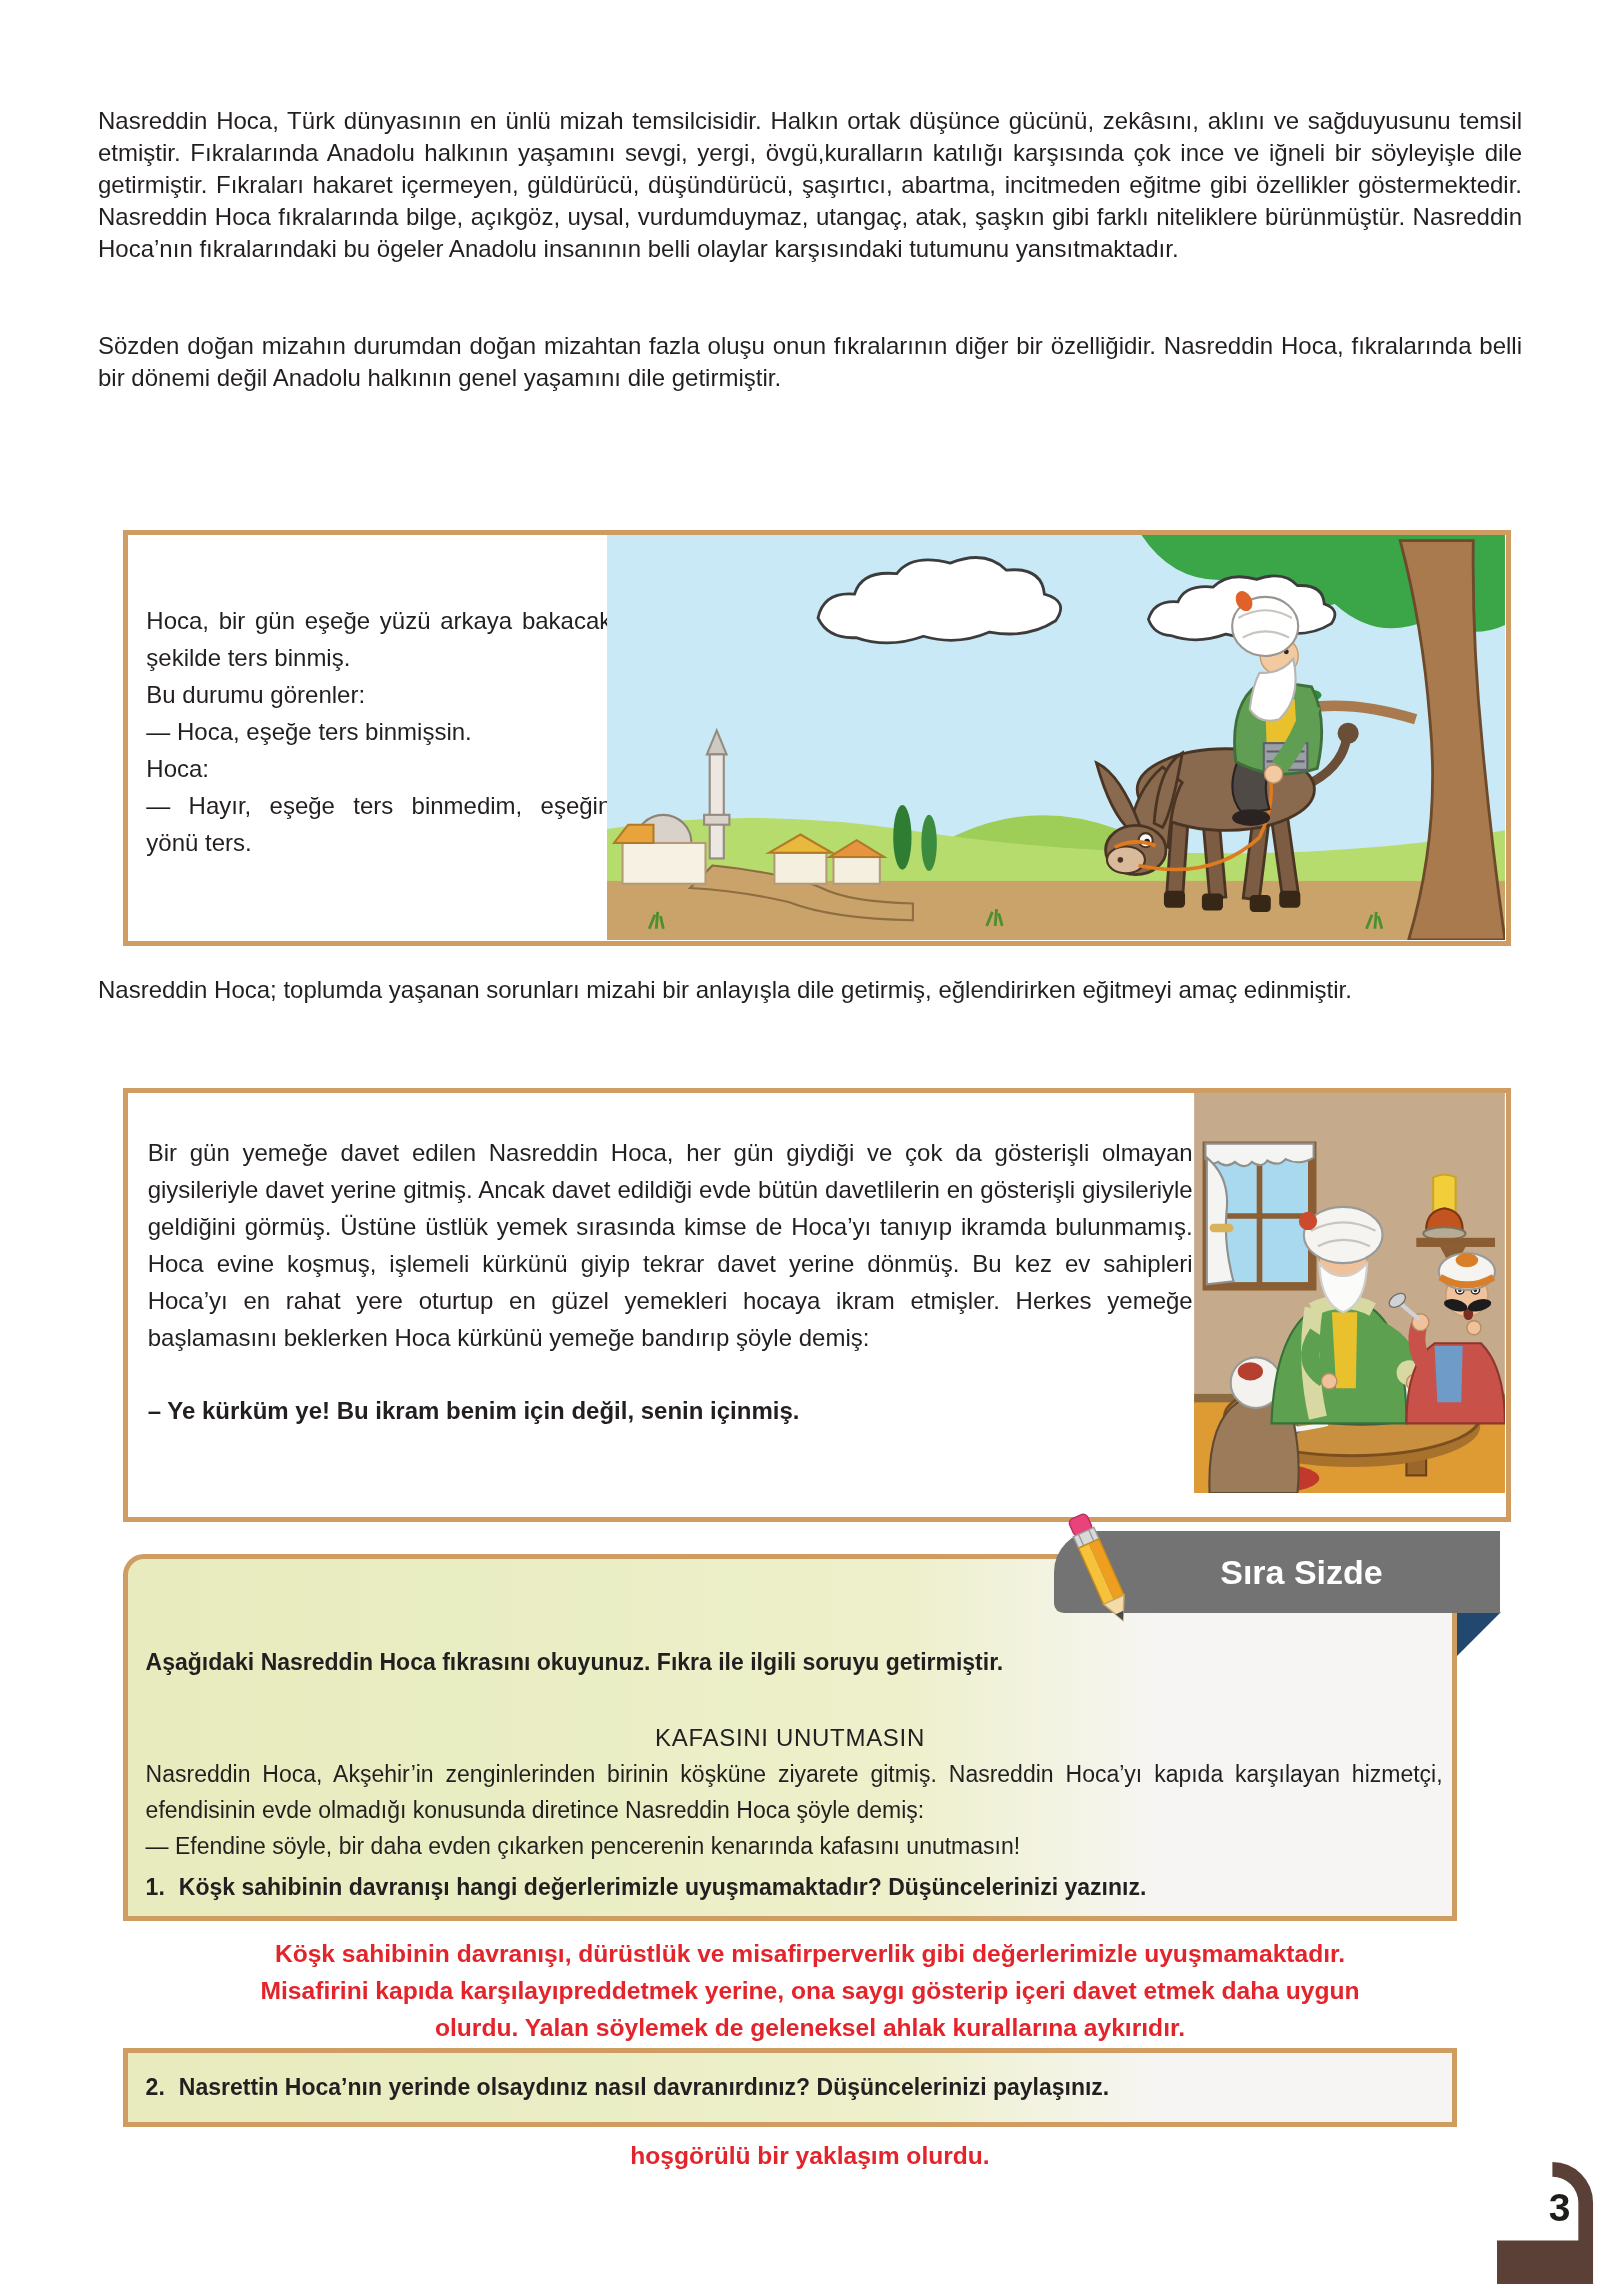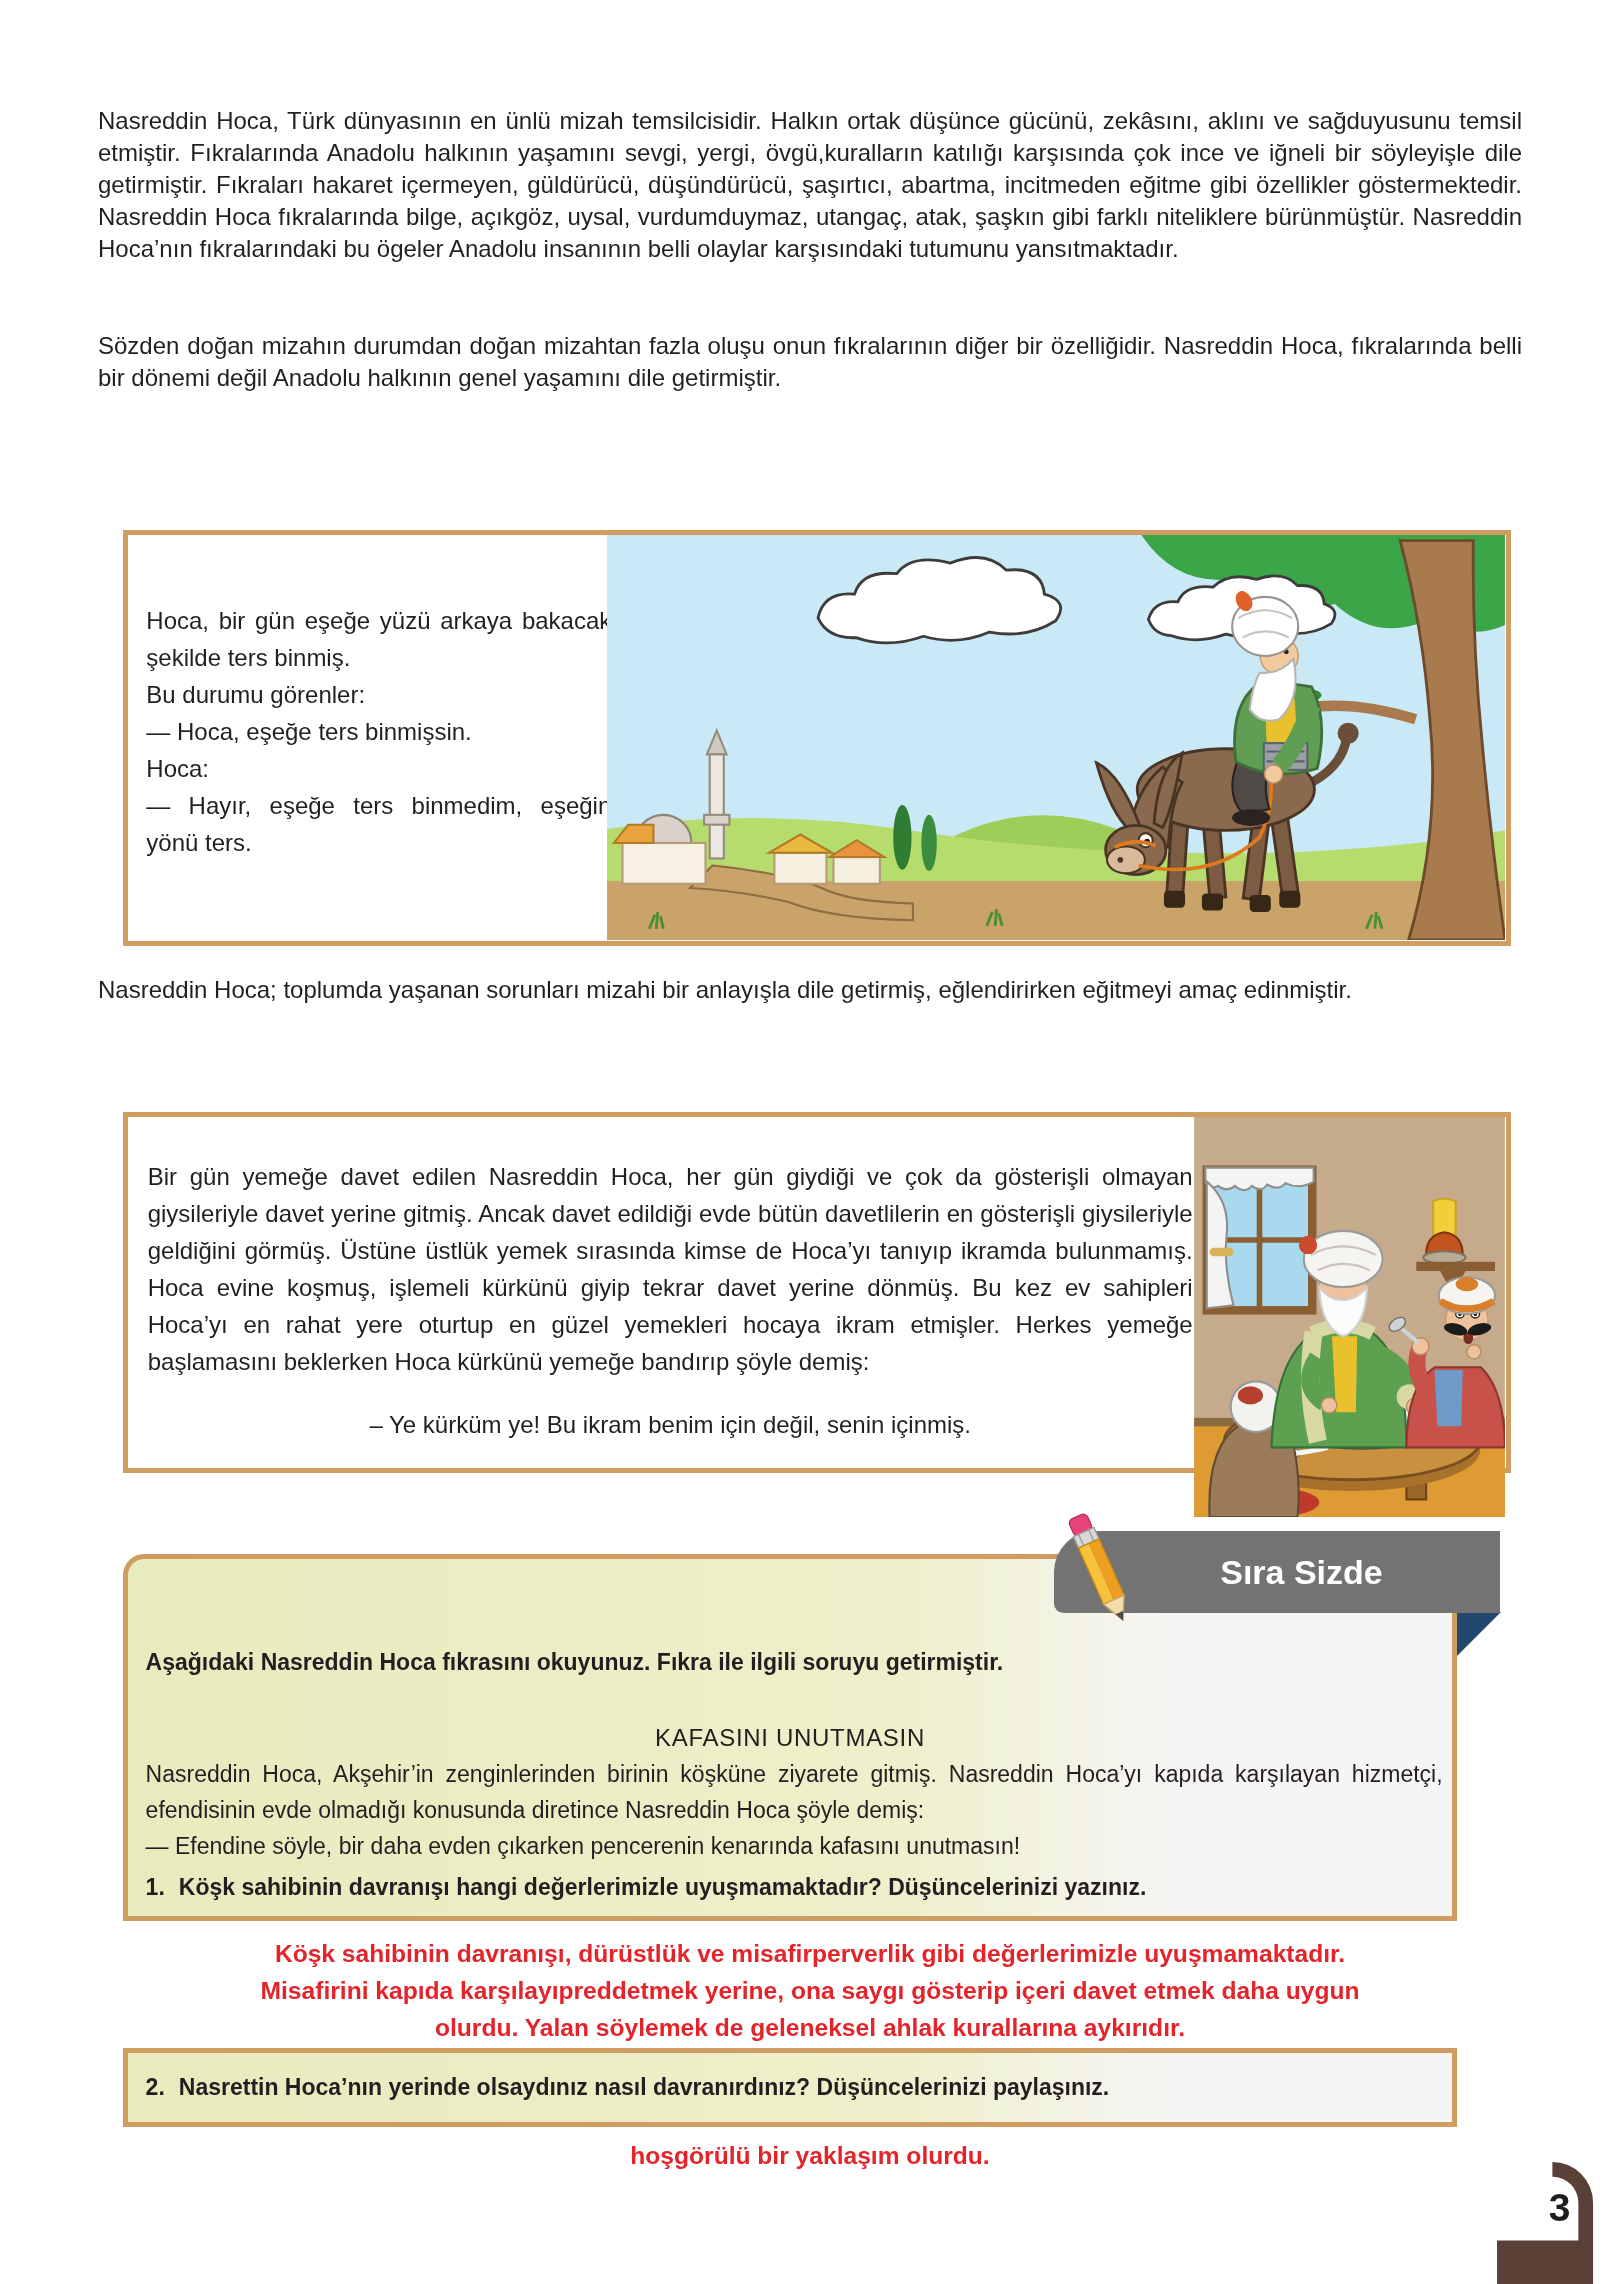--- a/index.html
+++ b/index.html
@@ -145,24 +145,24 @@
         <circle cx="966" cy="166" r="3.5" fill="#2b2321"></circle>
         <ellipse cx="936" cy="130" rx="47" ry="42" fill="#ffffff" stroke="#9a958f" stroke-width="3"></ellipse>
         <path d="M898 118 Q936 96 974 118 M904 146 Q936 128 970 146" stroke="#c9c4be" stroke-width="3" fill="none"></path>
         <ellipse cx="906" cy="94" rx="11" ry="15" fill="#e0622a" transform="rotate(-28 906 94)"></ellipse>
       </g>
     </svg>
   </div>
 
   <div class="body-par" style="top:974px;">Nasreddin Hoca; toplumda yaşanan sorunları mizahi bir anlayışla dile getirmiş, eğlendirirken eğitmeyi amaç edinmiştir.</div>
 
-  <div class="story-box" style="top:1112px; height:361px;padding-left:8px;">
+  <div class="story-box" style="top:1088px; height:434px;padding-left:8px;">
     <div class="box-text" style="left:19.7px; top:41px; width:1045px; line-height:37px;">
       <p class="jst">Bir gün yemeğe davet edilen Nasreddin Hoca, her gün giydiği ve çok da gösterişli olmayan giysileriyle davet yerine gitmiş. Ancak davet edildiği evde bütün davetlilerin en gösterişli giysileriyle geldiğini görmüş. Üstüne üstlük yemek sırasında kimse de Hoca’yı tanıyıp ikramda bulunmamış. Hoca evine koşmuş, işlemeli kürkünü giyip tekrar davet yerine dönmüş. Bu kez ev sahipleri Hoca’yı en rahat yere oturtup en güzel yemekleri hocaya ikram etmişler. Herkes yemeğe başlamasını beklerken Hoca kürkünü yemeğe bandırıp şöyle demiş:</p>
-      <p style="margin-top:26px; text-align:center;">– Ye kürküm ye! Bu ikram benim için değil, senin içinmiş.</p>
+      <p style="margin-top:36px; text-align:left;font-weight:bold;">– Ye kürküm ye! Bu ikram benim için değil, senin içinmiş.</p>
     </div>
     <svg class="art" style="left:1066px; top:0; width:311px; height:400px;" viewBox="0 0 442 569">
       <rect width="442" height="569" fill="#c5aa8c"></rect>
       <rect y="428" width="442" height="14" fill="#8a6b42"></rect>
       <rect y="440" width="442" height="129" fill="#de9a33"></rect>
 
       <g>
         <rect x="18" y="75" width="150" height="200" fill="#a9d9ee" stroke="#8a5d33" stroke-width="12"></rect>
         <path d="M93 75 v200 M18 175 h150" stroke="#8a5d33" stroke-width="8"></path>
         <path d="M16 72 L170 72 L170 92 Q150 104 130 94 Q120 106 104 96 Q96 108 82 98 Q72 110 58 98 Q46 108 34 98 Q24 104 16 94 Z" fill="#f4f4f2" stroke="#8f8f8d" stroke-width="3"></path>

